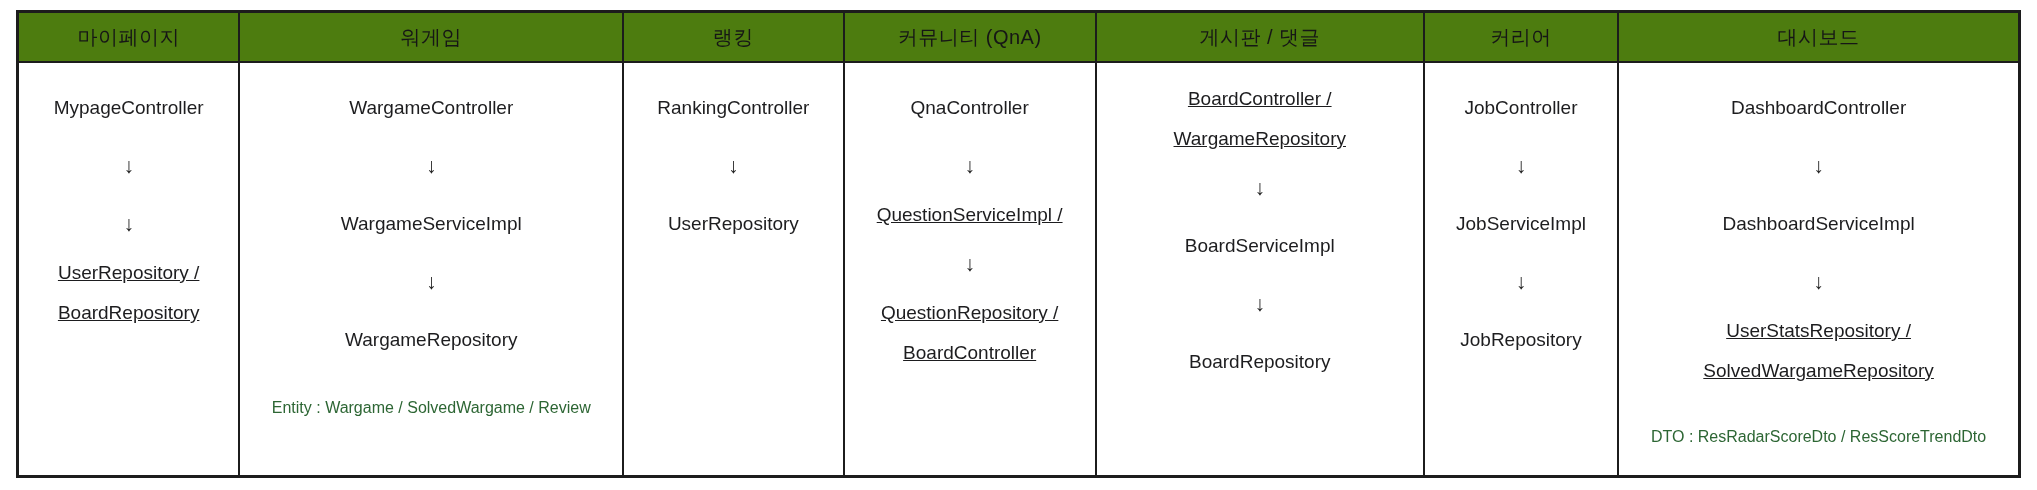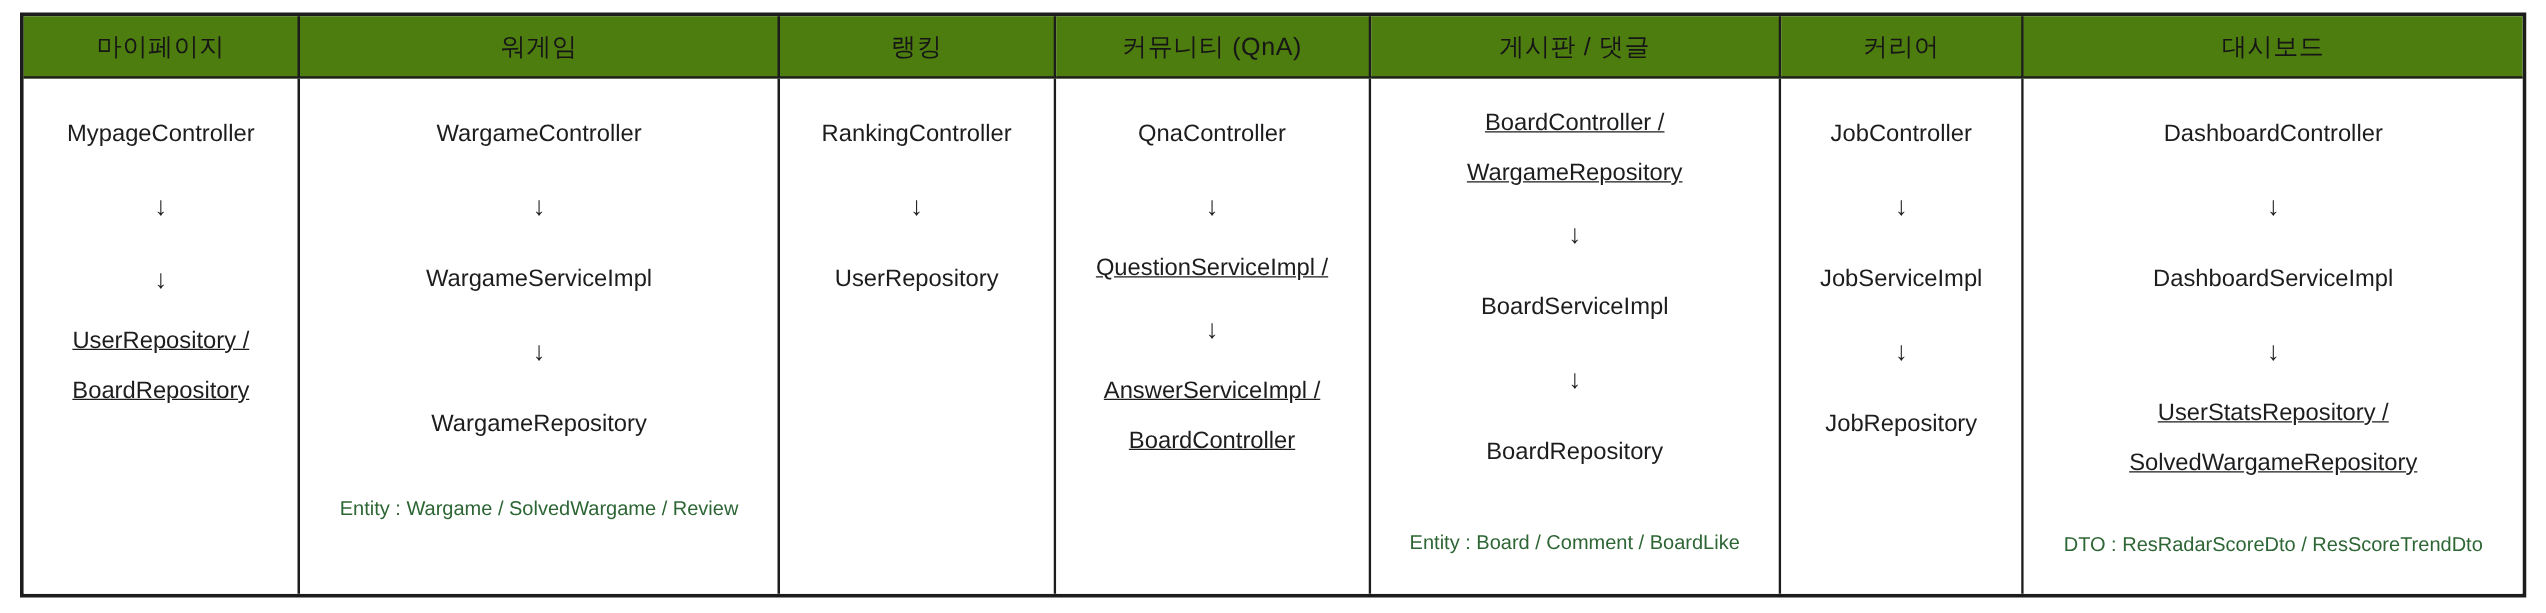--- a/index.html
+++ b/index.html
@@ -148,34 +148,33 @@
         <div class="line">UserRepository</div>
       </div>
       <div class="bcell col-qna">
         <div class="line">QnaController</div>
         <div class="arrow">↓</div>
         <div class="multi">
           <div class="ml">QuestionServiceImpl /</div>
         </div>
         <div class="arrow">↓</div>
         <div class="multi">
-          <div class="ml">AnswerServiceImpl /</div>
+          <div class="ml">QuestionRepository /</div>
           <div class="ml">BoardController</div>
         </div>
       </div>
       <div class="bcell col-board">
         <div class="multi">
           <div class="ml">BoardController /</div>
           <div class="ml">WargameRepository</div>
         </div>
         <div class="arrow">↓</div>
         <div class="line">BoardServiceImpl</div>
         <div class="arrow">↓</div>
         <div class="line">BoardRepository</div>
-        <div class="annotation">Entity : Board / Comment / BoardLike</div>
       </div>
       <div class="bcell col-career">
         <div class="line">JobController</div>
         <div class="arrow">↓</div>
         <div class="line">JobServiceImpl</div>
         <div class="arrow">↓</div>
         <div class="line">JobRepository</div>
       </div>
       <div class="bcell col-dashboard last">
         <div class="line">DashboardController</div>

